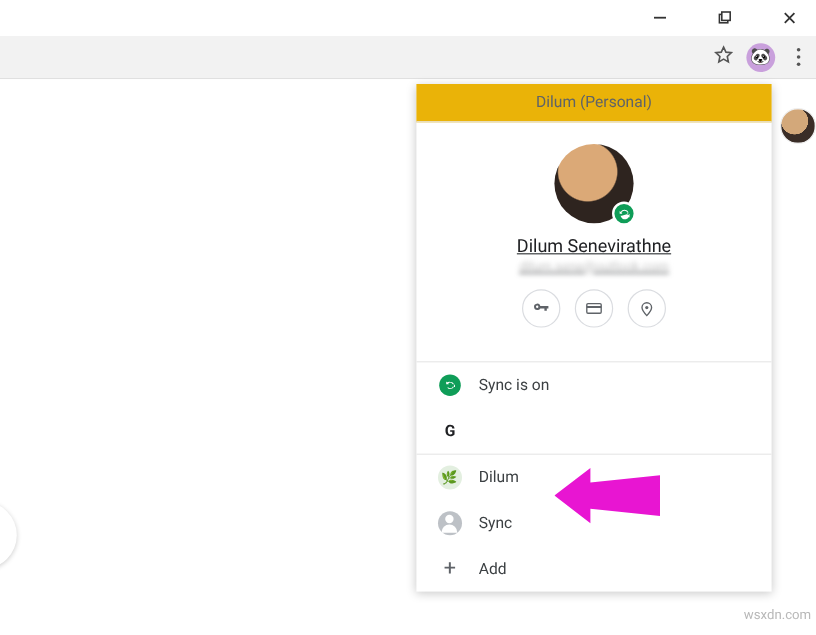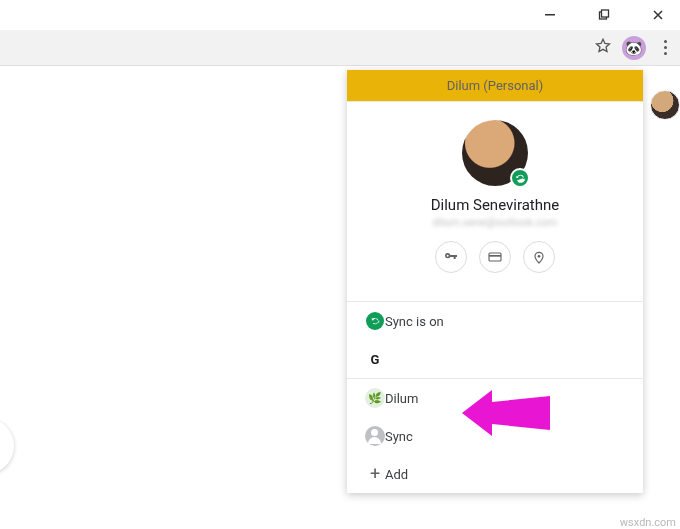--- a/index.html
+++ b/index.html
@@ -85,20 +85,21 @@
       background: #eab308;
       text-align: center;
       padding: 8px 0;
       color: #5f6368;
       border-bottom: 1px solid #e8e8e8;
       font-size: 13px;
     }
     .menu-profile {
       padding: 18px 0 14px;
       text-align: center;
+      text-decoration: underline;
     }
     .avatar-big {
       width: 66px; height: 66px; border-radius: 50%;
       margin: 0 auto 10px;
       position: relative;
       background: radial-gradient(circle at 42% 35%, #dba977 0 42%, #2e241f 44% 100%);
     }
     .sync-badge {
       position: absolute; right: -2px; bottom: -2px;
       width: 20px; height: 20px; border-radius: 50%;
@@ -113,21 +114,21 @@
       padding: 12px 0 14px;
     }
     .chip {
       width: 32px; height: 32px; border-radius: 50%;
       border: 1px solid #dadce0;
       display: flex; align-items: center; justify-content: center;
       color: #5f6368;
     }
     .menu-sep { height: 1px; background: #e8e8e8; }
     .menu-item {
-      display: flex; align-items: center; 
+      display: flex; align-items: center; gap: 14px;
       padding: 9px 18px;
       cursor: pointer;
     }
     .mi-icon {
       width: 20px; height: 20px;
       display: flex; align-items: center; justify-content: center;
       color: #5f6368; flex-shrink: 0;
     }
     .sync-green {
       width: 18px; height: 18px; border-radius: 50%;
@@ -162,21 +163,21 @@
       width: 13px; height: 7px; border-radius: 7px 7px 0 0; background: #fff;
     }
     .plus { font-size: 18px; color: #5f6368; line-height: 1; }
     
     .arrow {
       position: absolute;
       left: 462px; top: 378px;
       pointer-events: none;
     }
     .watermark {
-      position: absolute; right: 4px; bottom: 0;
+      position: absolute; right: 4px; bottom: 10px;
       font-size: 11px; color: #b8b8b8;
     }
   </style>
 </head>
 <body>
 
 <div class="titlebar">
   <div class="ctrl">
     <svg width="12" height="12" viewBox="0 0 12 12">
         <rect x="1" y="5" width="10" height="1.5" fill="#333"></rect>

